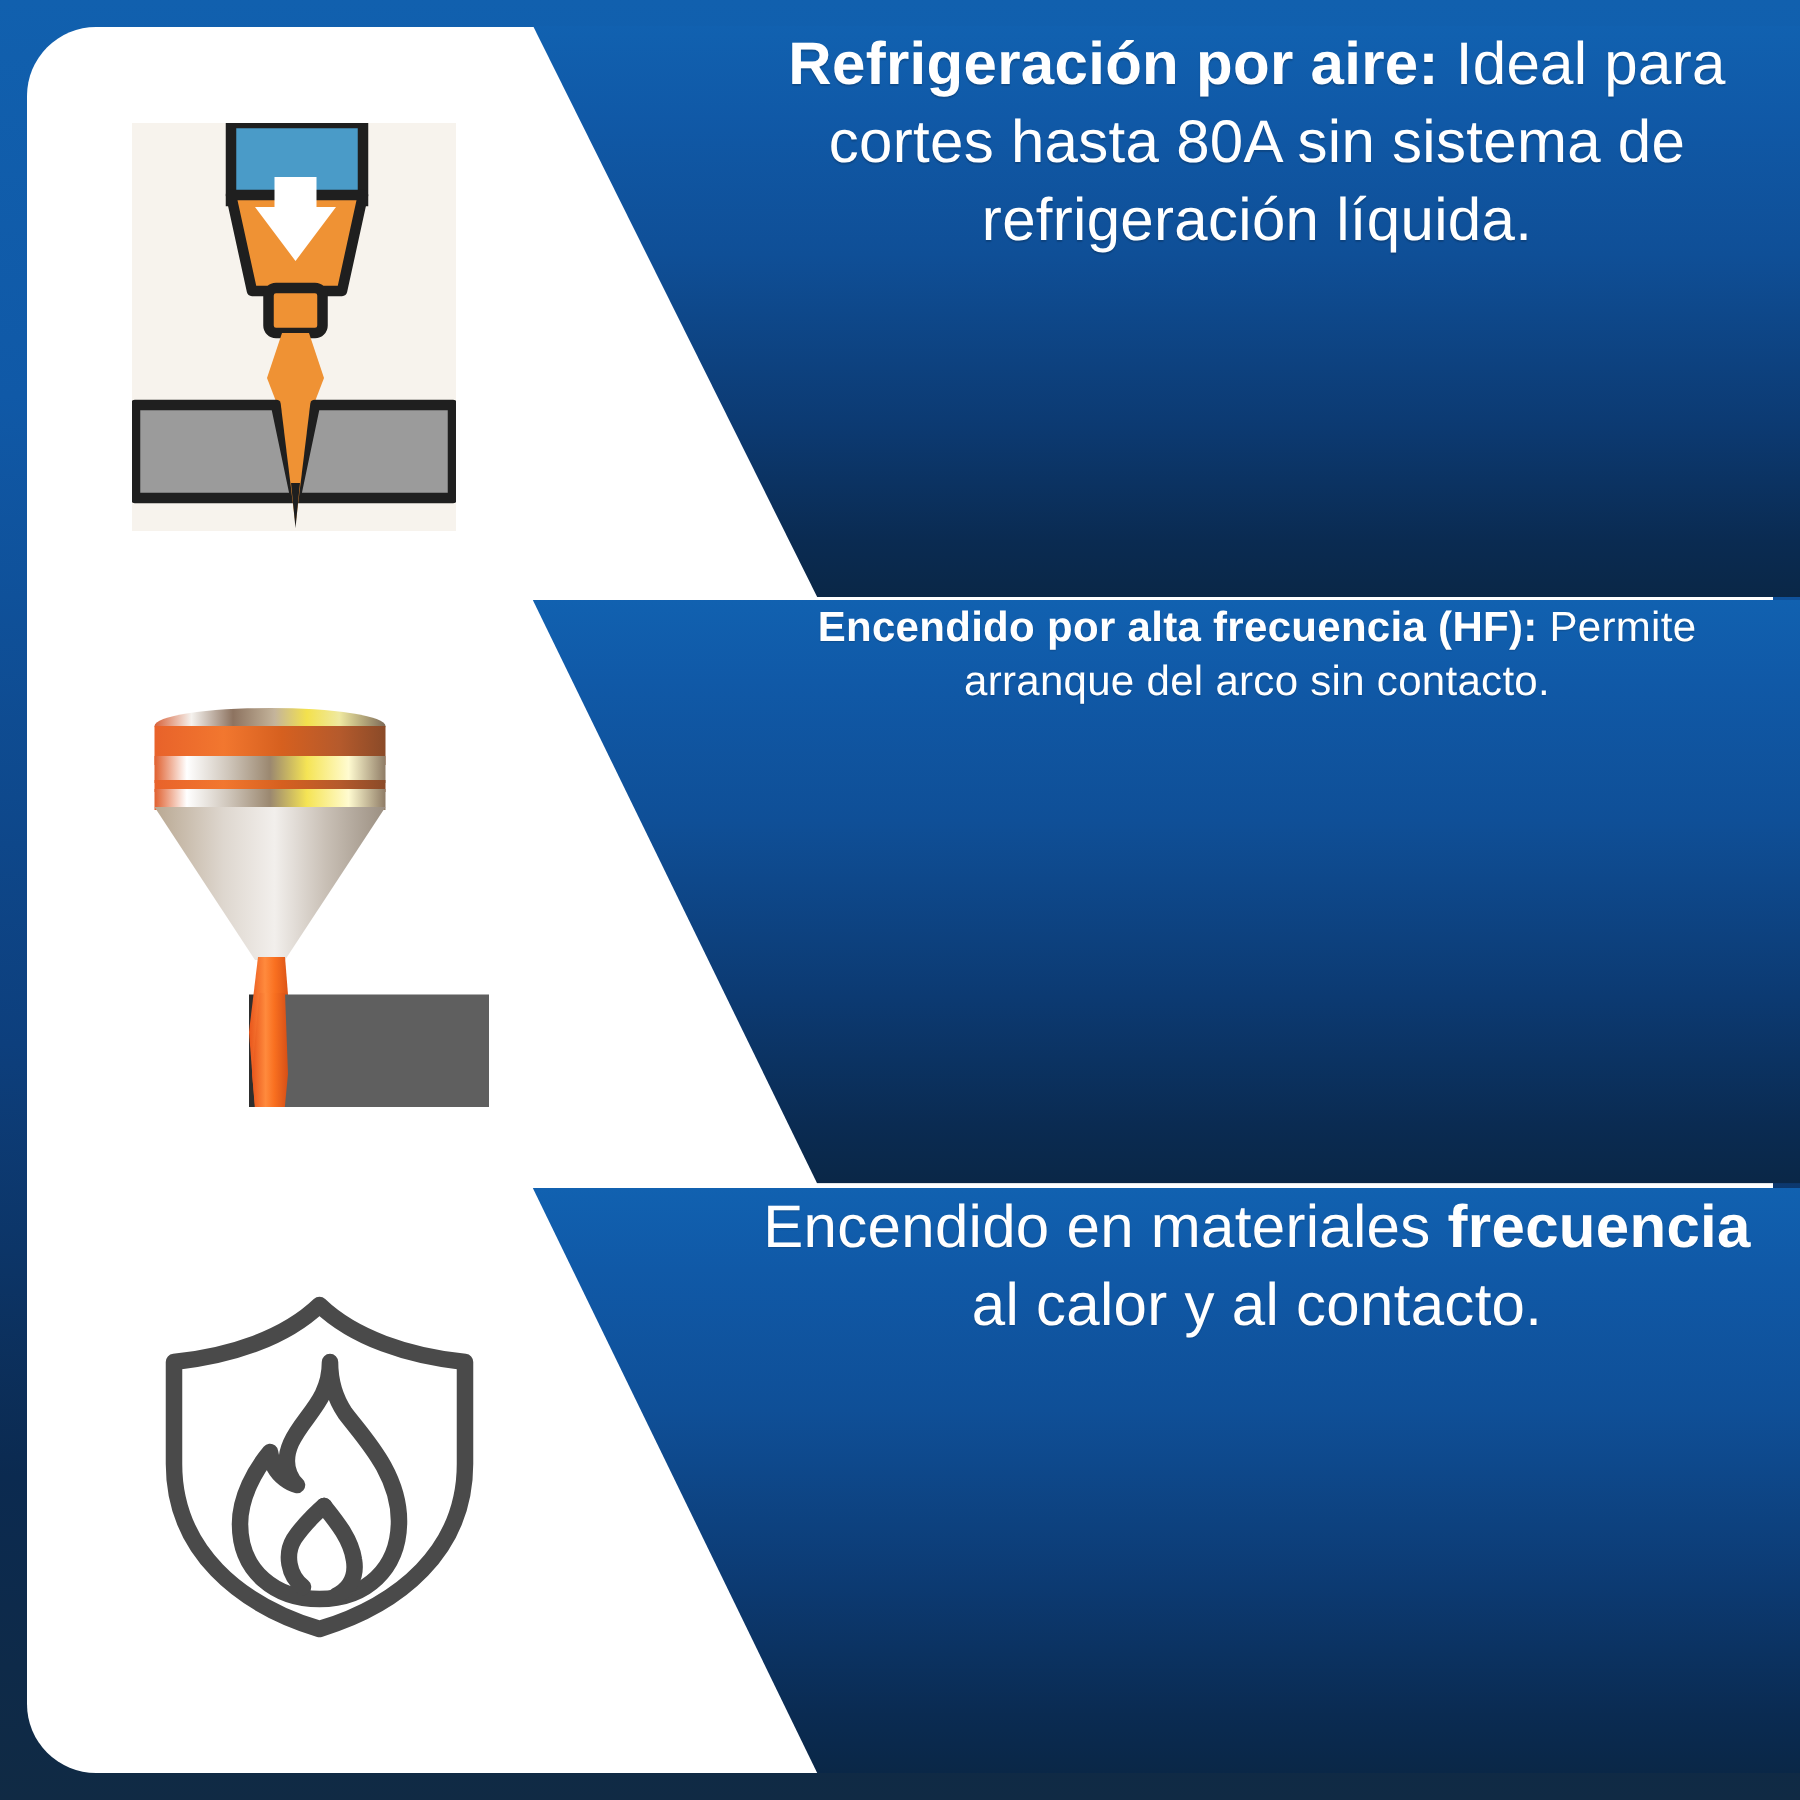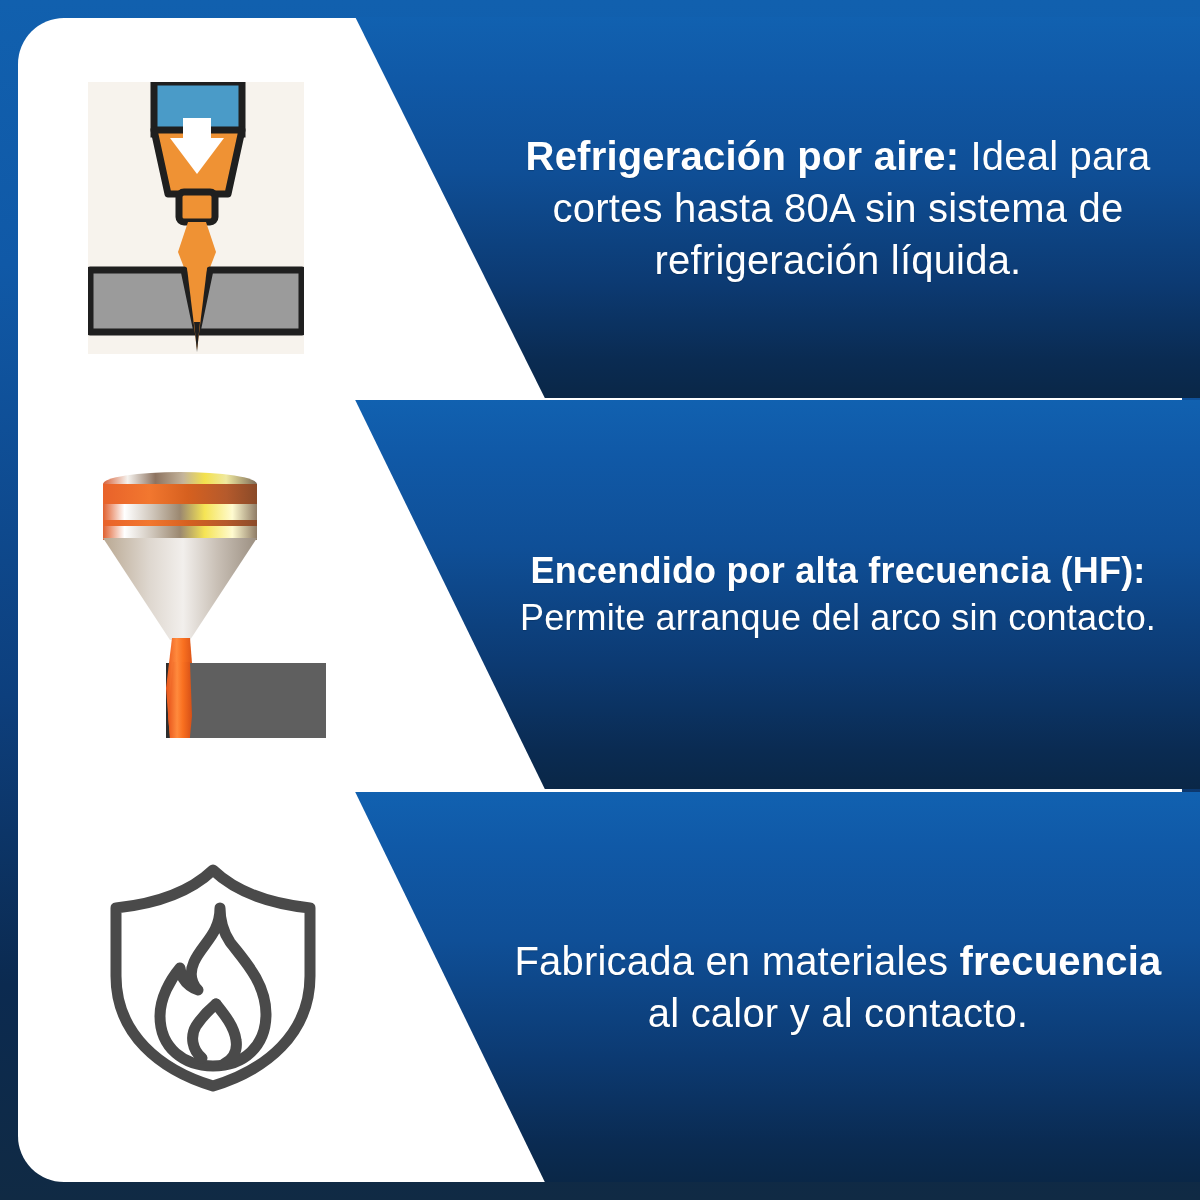--- a/index.html
+++ b/index.html
@@ -20,41 +20,41 @@
   .white-card{
     position:absolute;left:18px;top:18px;width:1164px;height:1164px;
     background:#ffffff;border-radius:46px;
   }
 
   
   .banner{
     position:absolute;right:0;
     -webkit-clip-path:polygon(29.6% 0%, 100% 0%, 100% 100%, 45.4% 100%);
     clip-path:polygon(29.6% 0%, 100% 0%, 100% 100%, 45.4% 100%);
-    display:flex;align-items:center;justify-content:flex-end;
+    display:flex;align-items:flex-start;justify-content:flex-end;
   }
   .b1{left:0;top:17px;width:1200px;height:381px;
       background:linear-gradient(180deg,#1161b0 0%,#1059a7 16%,#0f4f97 40%,#0c3a72 70%,#0a2b52 90%,#0a2747 100%);}
   .b2{left:0;top:400px;width:1200px;height:389px;
       background:linear-gradient(180deg,#1161b0 0%,#1059a7 14%,#0f4f97 38%,#0c3a72 68%,#0a2b52 90%,#0a2747 100%);}
   .b3{left:0;top:792px;width:1200px;height:390px;
       background:linear-gradient(180deg,#1161b0 0%,#1059a7 14%,#0f4f97 38%,#0c3a72 68%,#0a2b52 90%,#0a2747 100%);}
 
   .banner-text{
     color:#ffffff;
     width:660px;
     margin-right:32px;
     text-align:center;
     line-height:1.30;
     font-weight:400;
     letter-spacing:.2px;
     text-shadow:0 1px 1px rgba(0,0,0,.18);
   }
   .t1{font-size:40px;}
-  .t2{font-size:36px;}
+  .t2{font-size:28px;}
   .t3{font-size:40px;}
   .banner-text b{font-weight:700;}
 
   
   .icon-slot{position:absolute;display:flex;align-items:center;justify-content:center;}
 
   
   .icon1{left:88px;top:82px;width:216px;height:272px;background:#f7f3ed;}
   
   .icon2{left:80px;top:448px;width:270px;height:290px;}
@@ -78,21 +78,21 @@
   </div>
 
   <div class="banner b2">
     <div class="banner-text t2">
       <b>Encendido por alta frecuencia (HF):</b><span> Permite arranque del arco sin contacto.</span>
     </div>
   </div>
 
   <div class="banner b3">
     <div class="banner-text t3">
-      <span>Fabricada en materiales </span><b>frecuencia</b><span> al calor y al contacto.</span>
+      <span>Encendido en materiales </span><b>frecuencia</b><span> al calor y al contacto.</span>
     </div>
   </div>
 
   <div class="icon-slot icon1">
     <svg width="216" height="272" viewBox="0 0 216 272">
 
       <rect x="66" y="0" width="88" height="52" fill="#4a9bc8"></rect>
       <rect x="66" y="0" width="88" height="52" fill="none" stroke="#1f1f1f" stroke-width="7"></rect>
 
       <path d="M66 48 L154 48 L140 112 L80 112 Z" fill="#ef9234" stroke="#1f1f1f" stroke-width="7" stroke-linejoin="round"></path>

